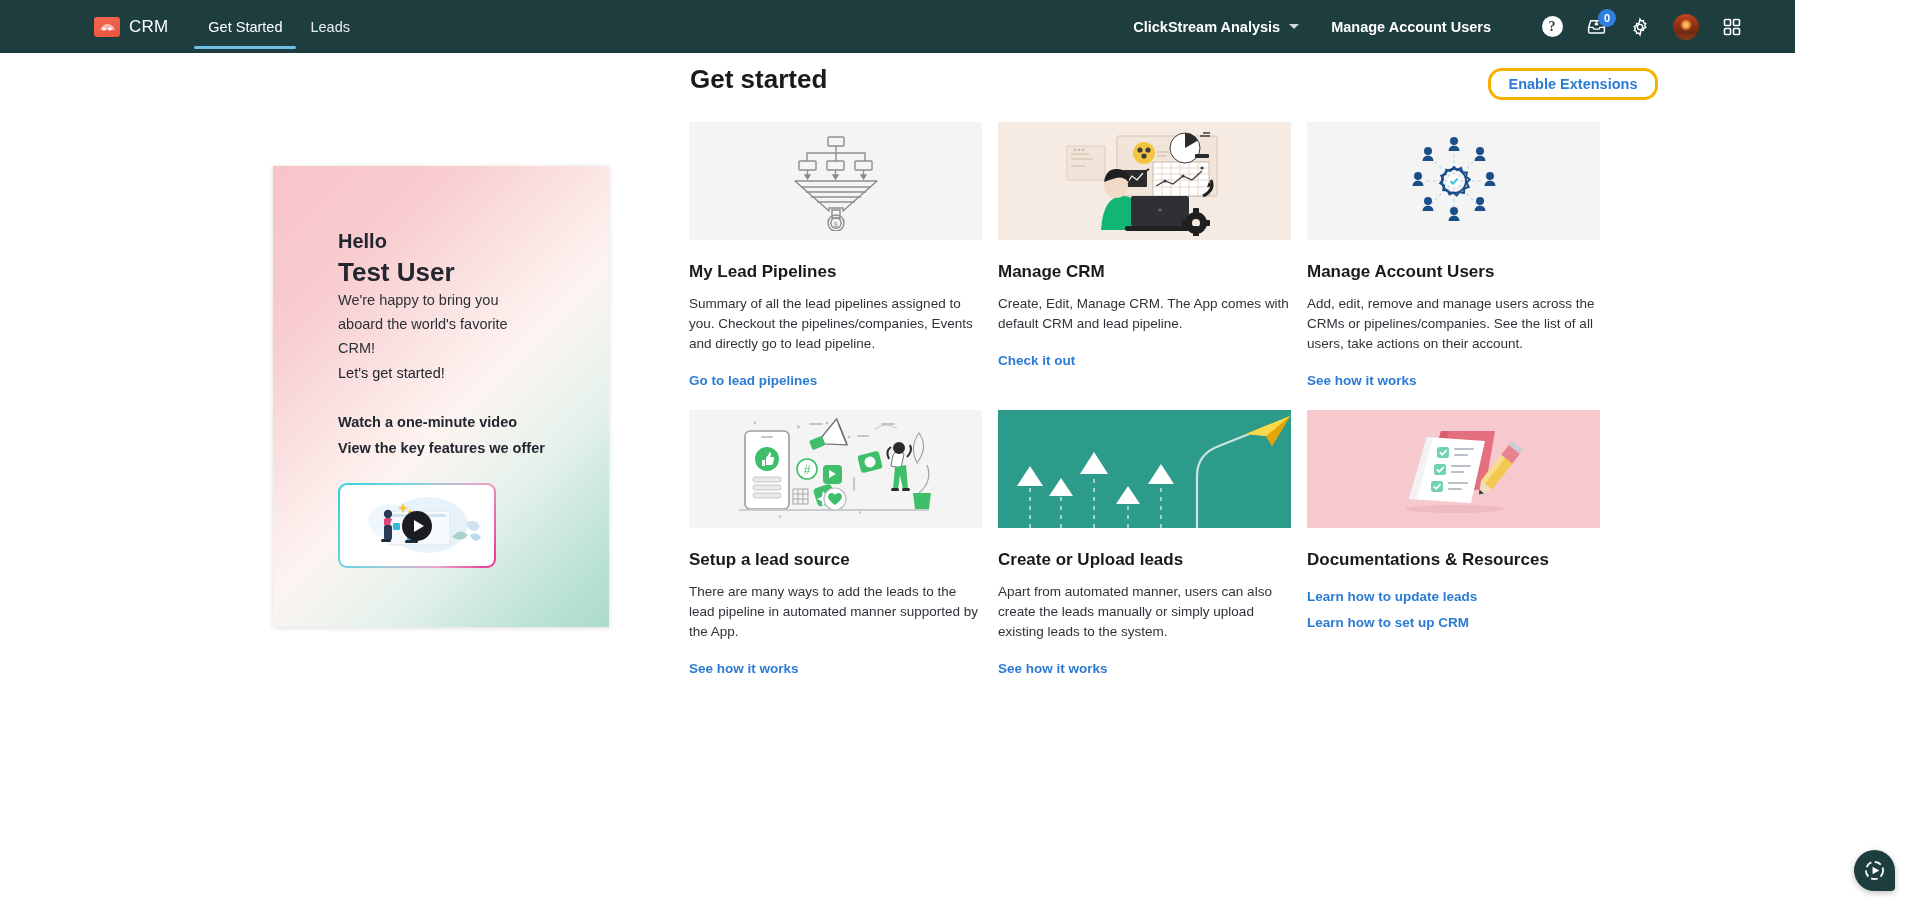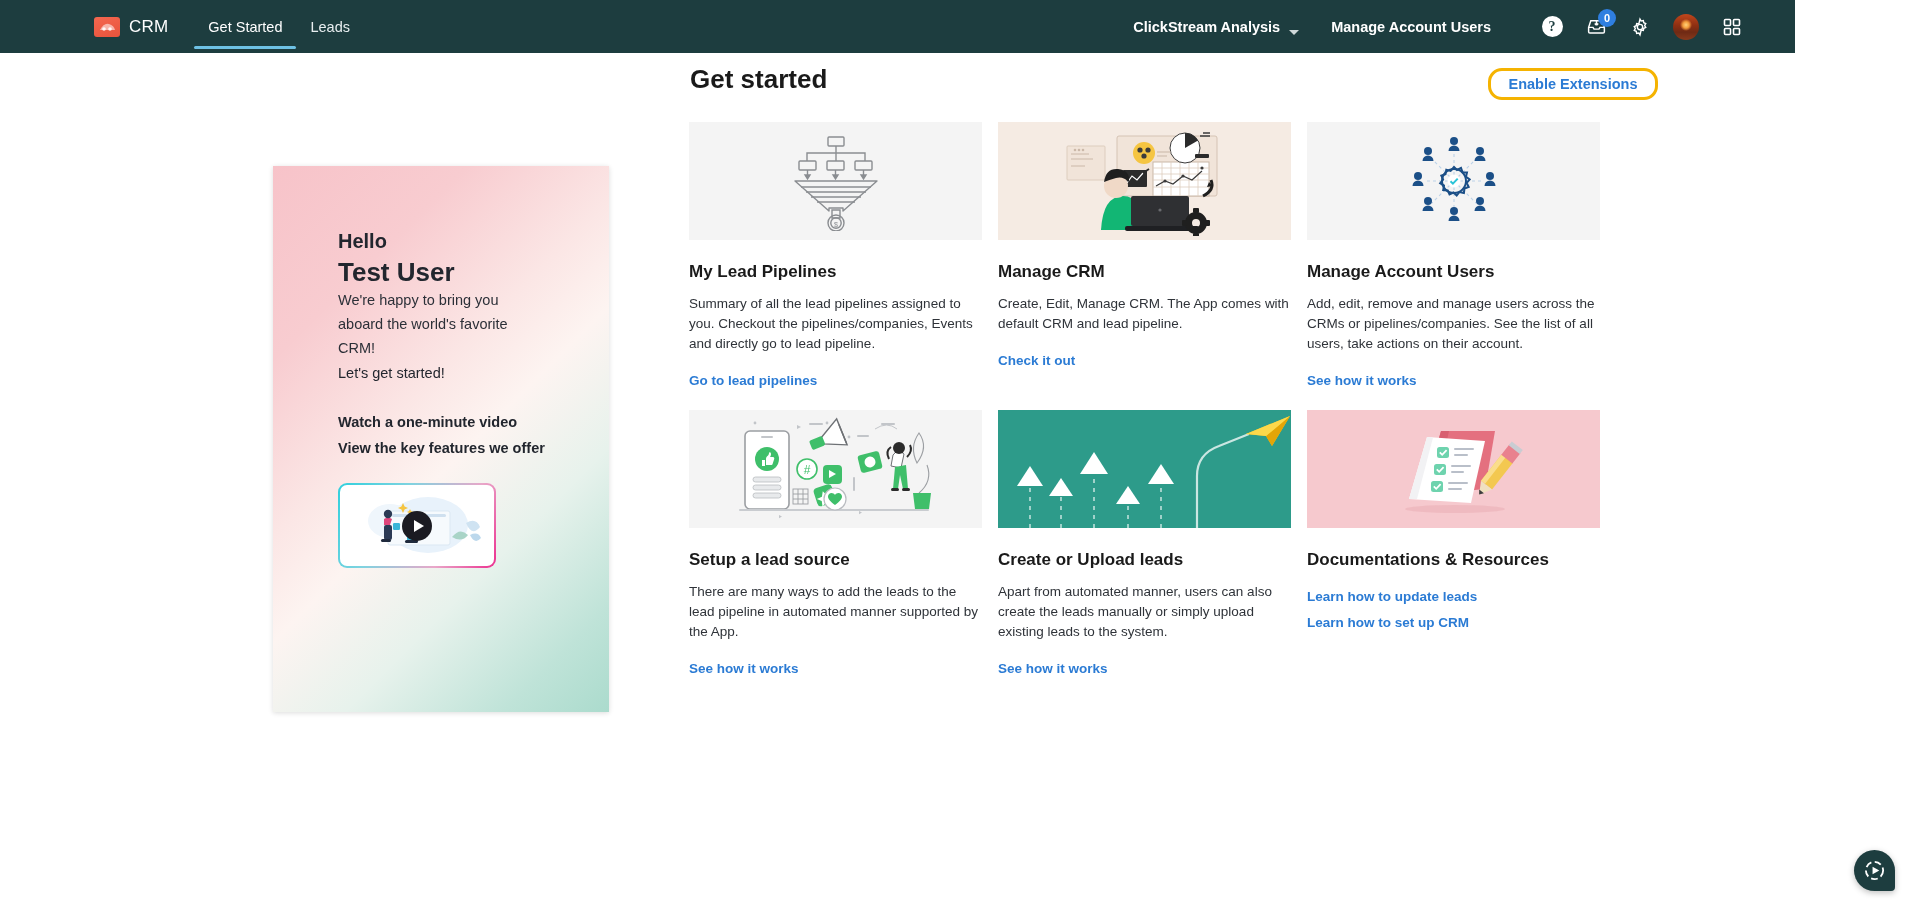--- a/index.html
+++ b/index.html
@@ -41,21 +41,21 @@
     content: ""; position: absolute;
     left: 0; right: 0; bottom: 4px; height: 3px;
     background: #6ec1e4; border-radius: 2px;
   }
 
   .nav-right {
     margin-left: auto; margin-right: 36px;
     display: flex; align-items: center; height: 53px;
   }
   .nav-select {
-    display: flex; align-items: flex-end; gap: 9px;
+    display: flex; align-items: center; gap: 9px;
     color: #ffffff; font-size: 14.5px; font-weight: bold;
     cursor: pointer; margin-right: 32px;
   }
   .chev { width: 0; height: 0; border-left: 5px solid transparent;
           border-right: 5px solid transparent; border-top: 5px solid #cfd9da; }
   .nav-link-plain {
     color: #ffffff; font-size: 14.5px; font-weight: bold;
     cursor: pointer; margin-right: 44px;
   }
   .icon-btn {
@@ -97,21 +97,21 @@
     border: 3px solid #f5b301; border-radius: 14px;
     background: #ffffff;
     display: flex; align-items: center; justify-content: center;
     cursor: pointer;
   }
   .enable-ext span { color: #2b7bd4; font-size: 14.5px; font-weight: bold; }
 
   
   .welcome {
     position: absolute; left: 273px; top: 166px;
-    width: 336px; height: 546px;
+    width: 336px; height: 461px;
     background: linear-gradient(135deg, #f7c3c9 0%, #f8ccd0 22%, #fbe6e5 42%,
                                 #fdf4f1 54%, #e7f2ec 70%, #bfe3d8 88%, #abdbcd 100%);
     box-shadow: 0 1px 5px rgba(0,0,0,.14);
     padding: 60px 0 0 65px;
   }
   .w-hello { font-size: 20px; font-weight: bold; color: #22262e; line-height: 31px; }
   .w-name  { font-size: 26px; font-weight: bold; color: #22262e; line-height: 31px; }
   .w-body  { font-size: 14.5px; color: #2c3038; line-height: 24px; width: 185px; }
   .w-cta   { font-size: 14.5px; font-weight: normal; color: #22262e; margin-top: 5px; }
   .w-link  { font-size: 14.5px; font-weight: bold; color: #22262e; line-height: 26px; cursor: pointer; }

